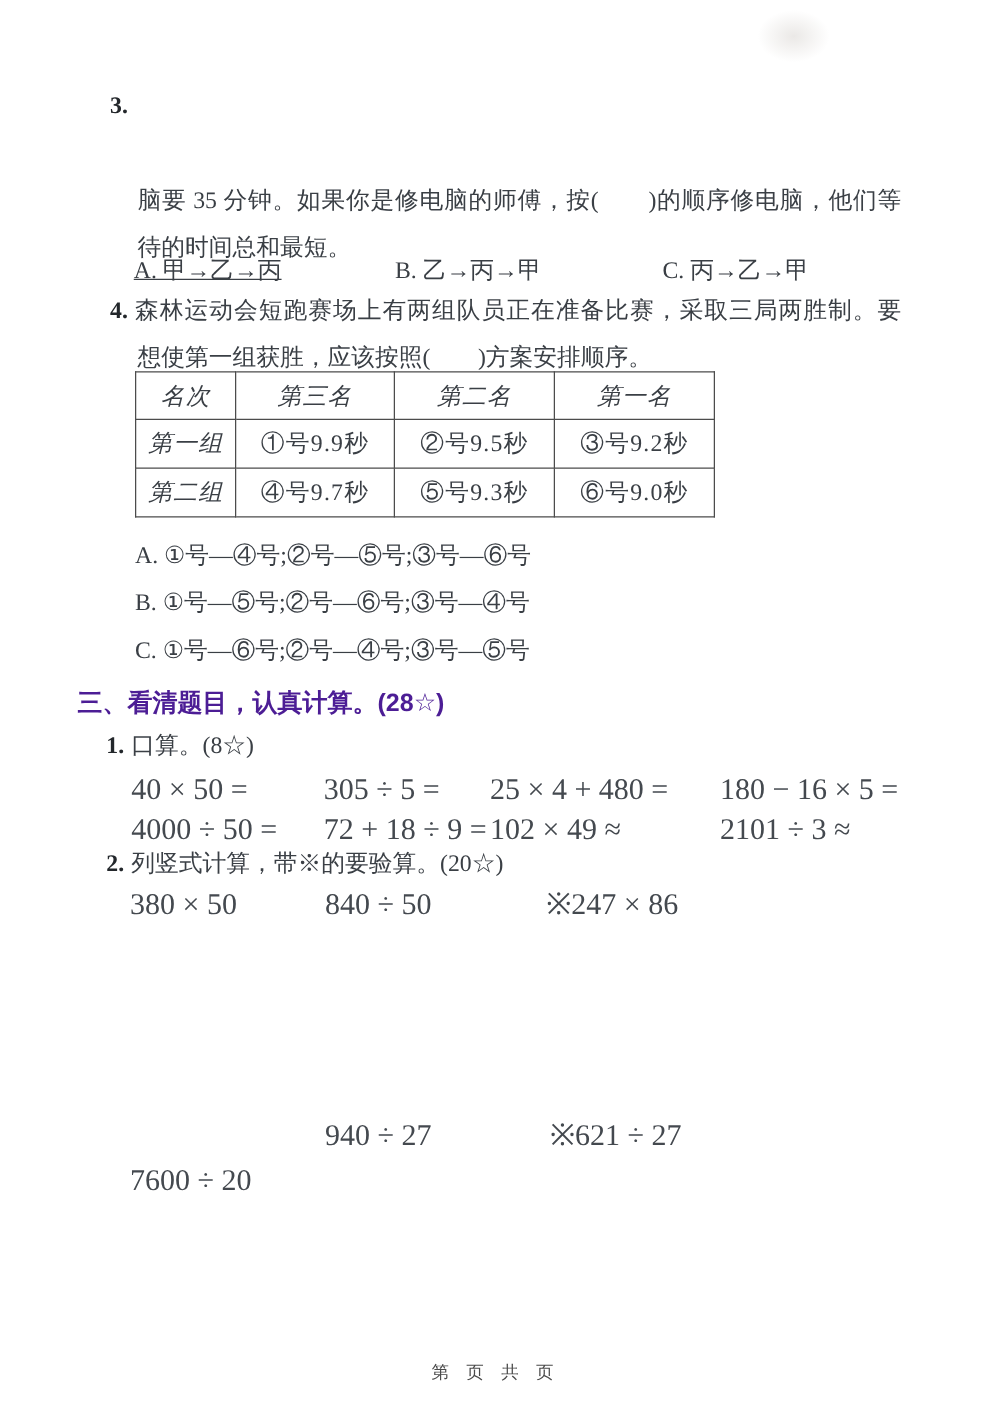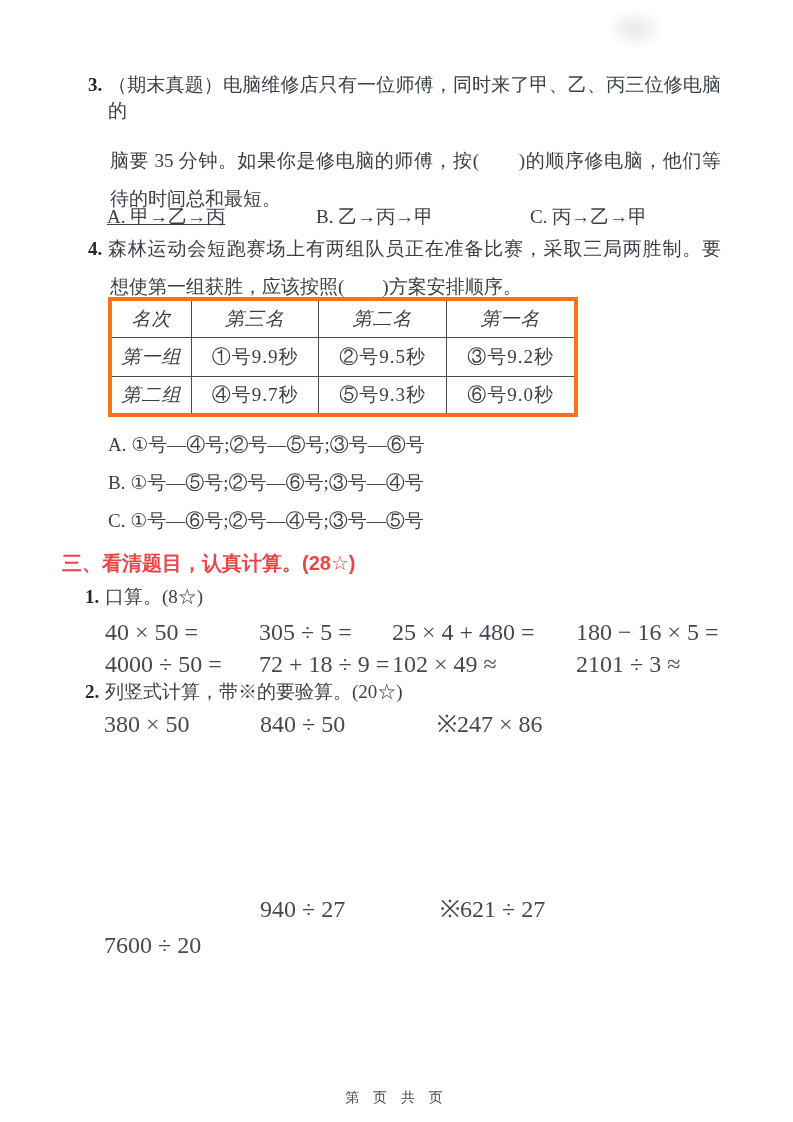--- a/index.html
+++ b/index.html
@@ -26,29 +26,29 @@
     font-size: 19px;
     font-weight: bold;
     color: #23272b;
     line-height: 26px;
   }
   .opt { font-size: 19px; line-height: 26px; white-space: pre; }
   .heading {
     font-family: "Liberation Sans", "DejaVu Sans", sans-serif;
     font-size: 20px;
     font-weight: bold;
-    color: #ef4444;
+    color: #4c1d95;
     line-height: 27px;
     white-space: pre;
   }
   .sublabel { font-size: 19px; line-height: 26px; white-space: pre; }
   .eq { font-size: 24px; line-height: 25px; white-space: pre; color: #44494f; }
   .score-table {
     border-collapse: collapse;
-    border: 4px solid #f97316;
+    border: 1px solid #f97316;
     table-layout: fixed;
   }
   .score-table td {
     border: 1px solid #4c4c4c;
     text-align: center;
     vertical-align: middle;
     font-size: 19px;
     letter-spacing: 1px;
     padding: 0;
     color: #3a3f45;
@@ -69,21 +69,20 @@
   }
 </style>
 </head>
 <body>
 
 <div class="page">
 
   <div class="abs smudge"></div>
 
   <span class="abs qnum" style="left:88px; top:72px;">3.</span>
-  <div class="abs line jline" style="left:108px; top:72px; width:613px;">（期末真题）电脑维修店只有一位师傅，同时来了甲、乙、丙三位修电脑的</div>
   <div class="abs line jline" style="left:110px; top:148px; width:611px;">脑要 35 分钟。如果你是修电脑的师傅，按(　　)的顺序修电脑，他们等</div>
   <div class="abs line" style="left:110px; top:186px;">待的时间总和最短。</div>
   <span class="abs opt" style="left:107px; top:204px;text-decoration:underline;">A. 甲→乙→丙</span>
   <span class="abs opt" style="left:316px; top:204px;">B. 乙→丙→甲</span>
   <span class="abs opt" style="left:530px; top:204px;">C. 丙→乙→甲</span>
 
   <span class="abs qnum" style="left:88px; top:236px;">4.</span>
   <div class="abs line" style="left:110px; top:274px;">想使第一组获胜，应该按照(　　)方案安排顺序。</div>
   <div class="abs line jline" style="left:108px; top:236px; width:613px;">森林运动会短跑赛场上有两组队员正在准备比赛，采取三局两胜制。要</div>
 

